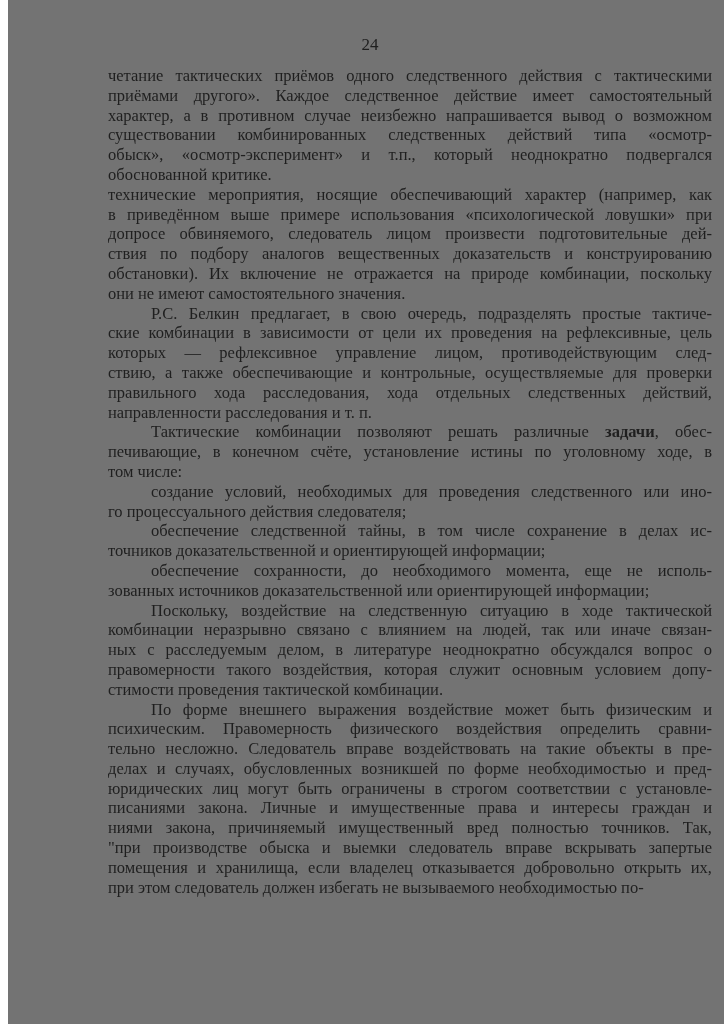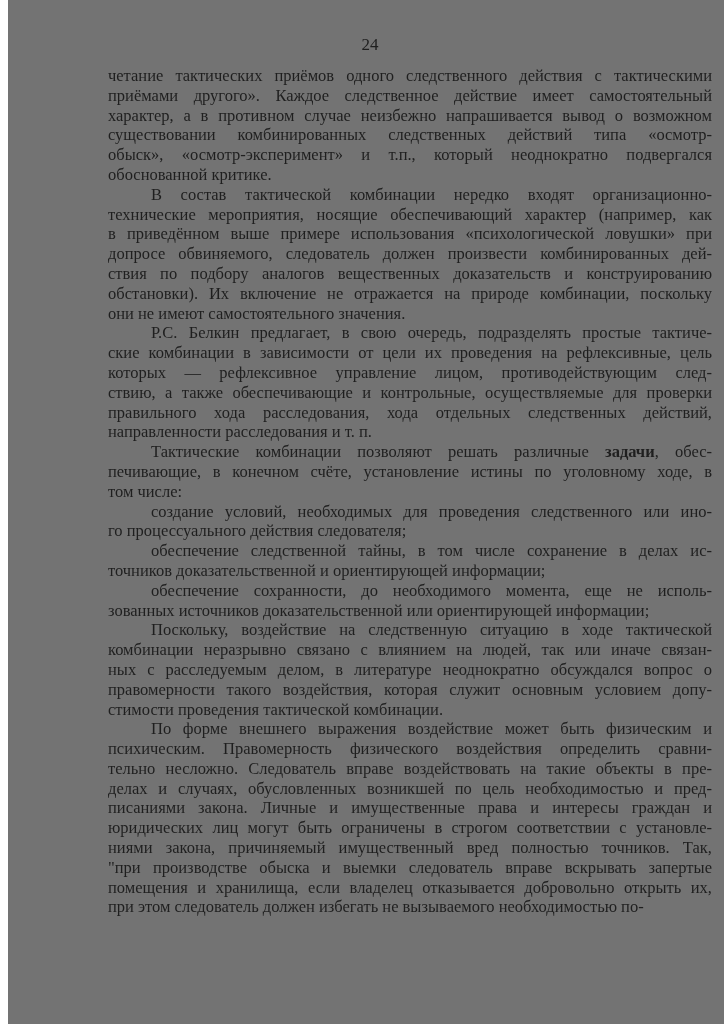--- a/index.html
+++ b/index.html
@@ -53,24 +53,23 @@
   <main class="body-text">
       <div class="paragraph">
         <div class="line">четание тактических приёмов одного следственного действия с тактическими</div>
         <div class="line">приёмами другого». Каждое следственное действие имеет самостоятельный</div>
         <div class="line">характер, а в противном случае неизбежно напрашивается вывод о возможном</div>
         <div class="line">существовании комбинированных следственных действий типа «осмотр-</div>
         <div class="line">обыск», «осмотр-эксперимент» и т.п., который неоднократно подвергался</div>
         <div class="line last">обоснованной критике.</div>
       </div>
       <div class="paragraph">
-        <div class="line indent">В состав тактической комбинации нередко входят организационно-</div>
         <div class="line">технические мероприятия, носящие обеспечивающий характер (например, как</div>
         <div class="line">в приведённом выше примере использования «психологической ловушки» при</div>
-        <div class="line">допросе обвиняемого, следователь должен произвести комбинированных дей-</div>
+        <div class="line">допросе обвиняемого, следователь лицом произвести подготовительные дей-</div>
         <div class="line">ствия по подбору аналогов вещественных доказательств и конструированию</div>
         <div class="line">обстановки). Их включение не отражается на природе комбинации, поскольку</div>
         <div class="line last">они не имеют самостоятельного значения.</div>
       </div>
       <div class="paragraph">
         <div class="line indent">Р.С. Белкин предлагает, в свою очередь, подразделять простые тактиче-</div>
         <div class="line">ские комбинации в зависимости от цели их проведения на рефлексивные, цель</div>
         <div class="line">которых — рефлексивное управление лицом, противодействующим след-</div>
         <div class="line">ствию, а также обеспечивающие и контрольные, осуществляемые для проверки</div>
         <div class="line">правильного хода расследования, хода отдельных следственных действий,</div>
@@ -97,22 +96,22 @@
         <div class="line indent">Поскольку, воздействие на следственную ситуацию в ходе тактической</div>
         <div class="line">комбинации неразрывно связано с влиянием на людей, так или иначе связан-</div>
         <div class="line">ных с расследуемым делом, в литературе неоднократно обсуждался вопрос о</div>
         <div class="line">правомерности такого воздействия, которая служит основным условием допу-</div>
         <div class="line last">стимости проведения тактической комбинации.</div>
       </div>
       <div class="paragraph">
         <div class="line indent">По форме внешнего выражения воздействие может быть физическим и</div>
         <div class="line">психическим. Правомерность физического воздействия определить сравни-</div>
         <div class="line">тельно несложно. Следователь вправе воздействовать на такие объекты в пре-</div>
-        <div class="line">делах и случаях, обусловленных возникшей по цель необходимостью и пред-</div>
+        <div class="line">делах и случаях, обусловленных возникшей по форме необходимостью и пред-</div>
+        <div class="line">юридических лиц могут быть ограничены в строгом соответствии с установле-</div>
         <div class="line">писаниями закона. Личные и имущественные права и интересы граждан и</div>
-        <div class="line">юридических лиц могут быть ограничены в строгом соответствии с установле-</div>
         <div class="line">ниями закона, причиняемый имущественный вред полностью точников. Так,</div>
         <div class="line">"при производстве обыска и выемки следователь вправе вскрывать запертые</div>
         <div class="line">помещения и хранилища, если владелец отказывается добровольно открыть их,</div>
         <div class="line last">при этом следователь должен избегать не вызываемого необходимостью по-</div>
       </div>
     </main>
 </div>
 
 </body></html>

